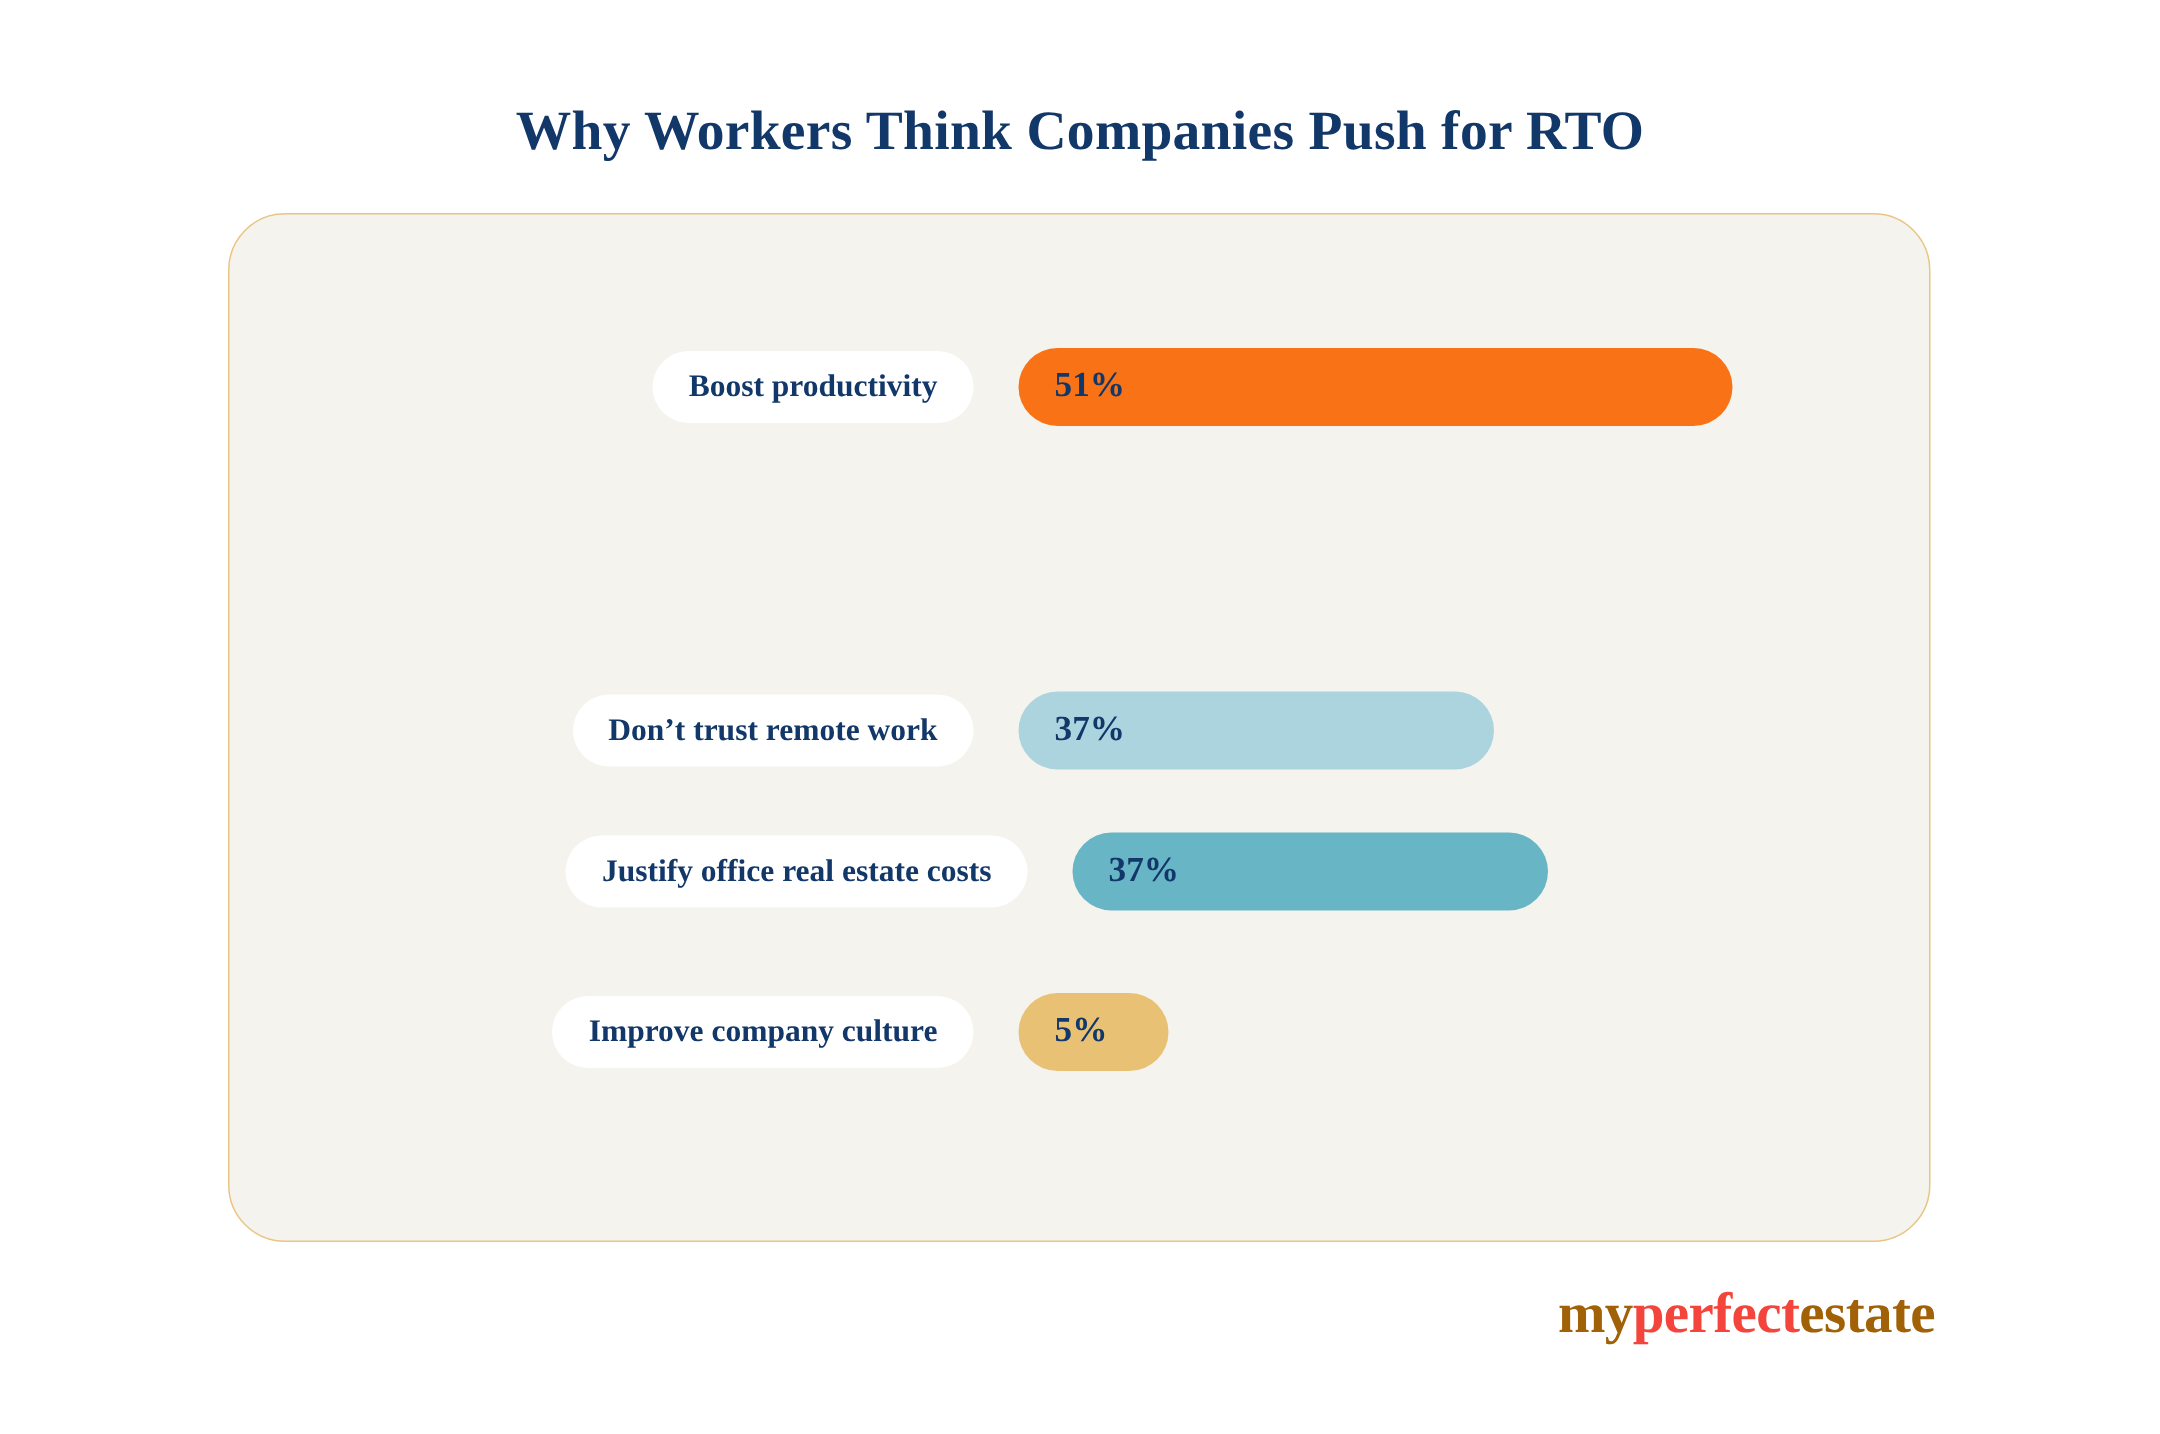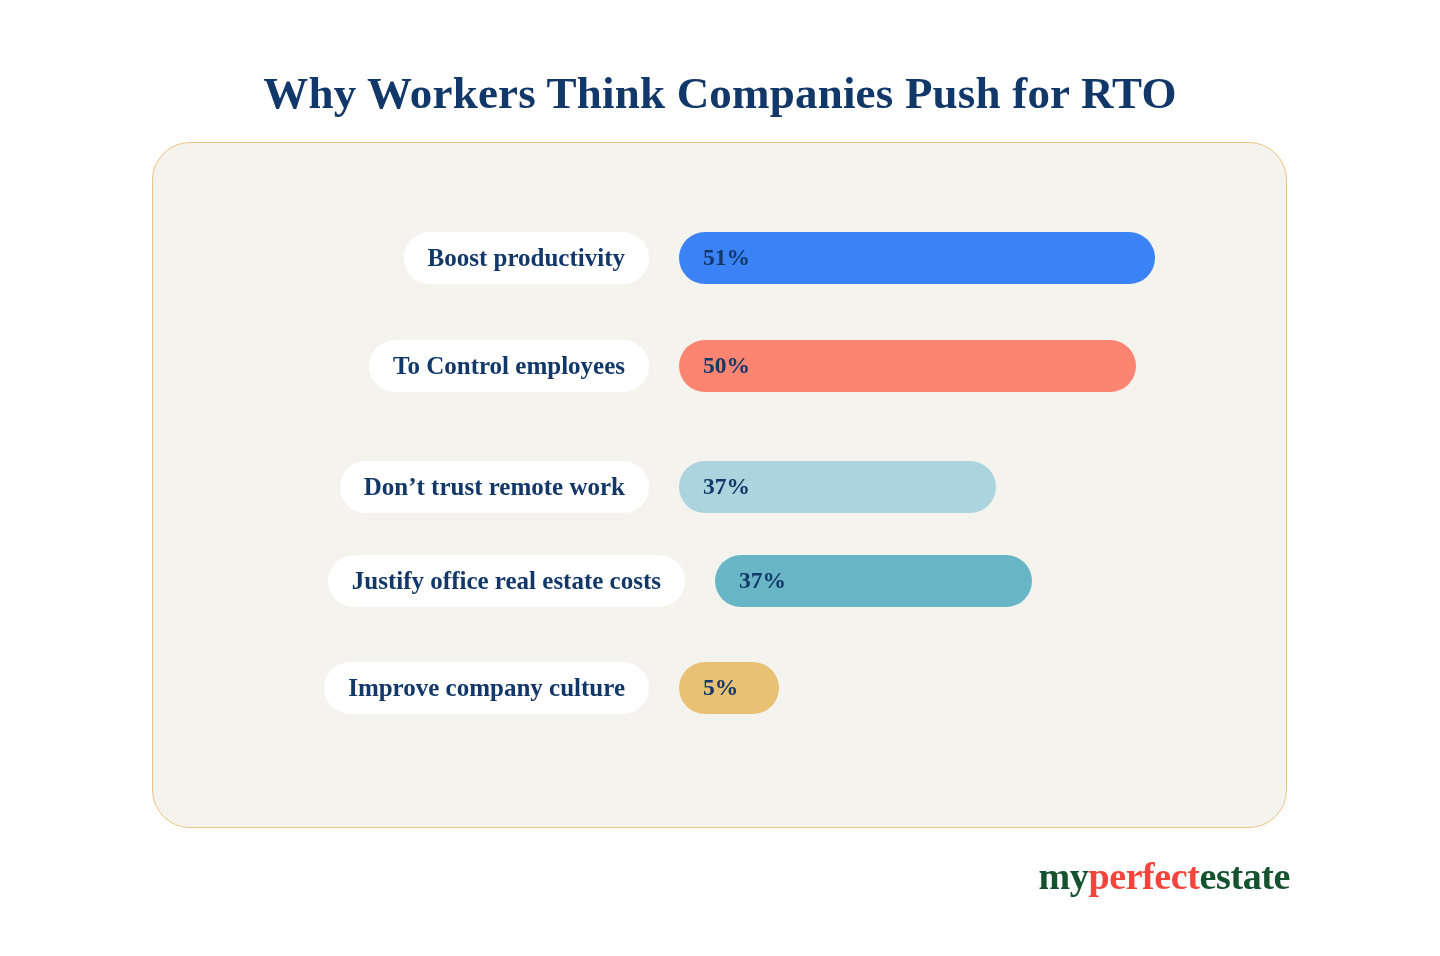--- a/index.html
+++ b/index.html
@@ -25,21 +25,21 @@
 
   
   .chart-title {
     position: absolute;
     left: 0;
     top: 66px;
     width: 1440px;
     text-align: center;
     font-family: "Liberation Serif", "DejaVu Serif", serif;
     font-weight: bold;
-    font-size: 45px;
+    font-size: 37px;
     letter-spacing: 0.2px;
     color: #123769;
     line-height: 1.2;
   }
 
   
   .chart-card {
     position: absolute;
     left: 152px;
     top: 142px;
@@ -76,21 +76,21 @@
     align-items: center;
     padding-right: 0;
     box-sizing: border-box;
   }
 
   .label-pill {
     background: #FFFFFF;
     color: #123769;
     font-family: "Liberation Serif", "DejaVu Serif", serif;
     font-weight: bold;
-    font-size: 25px;
+    font-size: 21px;
     line-height: 1;
     border-radius: 999px;
     padding: 13px 24px 14px 24px;
     white-space: nowrap;
     display: inline-block;
   }
 
   .bar-zone {
     position: relative;
     flex: 1 1 auto;
@@ -123,49 +123,39 @@
     right: 150px;
     top: 857px;
     font-family: "Liberation Serif", "DejaVu Serif", serif;
     font-weight: bold;
     font-size: 38px;
     letter-spacing: -0.4px;
     line-height: 1;
     white-space: nowrap;
   }
   .logo .logo-my,
-  .logo .logo-resume { color: #14532d; }
+  .logo .logo-resume { color: #a16207; }
   .logo .logo-perfect { color: #F4453C; margin-top: 39px; }
 </style>
 </head>
 <body>
 
 <div class="page">
 
   <div class="chart-title">Why Workers Think Companies Push for RTO</div>
 
   <div class="chart-card">
     <div class="rows" id="bar-rows">
         <div class="bar-row" style="top: 89px;">
           <div class="label-zone">
             <div class="label-pill">Boost productivity</div>
           </div>
           <div class="bar-zone">
-            <div class="bar" style="width: 476px; background: #3b82f6;">
+            <div class="bar" style="width: 476px; background: #f97316;">
               <span class="bar-value">51%</span>
-            </div>
-          </div>
-        </div>
-        <div class="bar-row" style="top: 196.5px;">
-          <div class="label-zone">
-            <div class="label-pill">To Control employees</div>
-          </div>
-          <div class="bar-zone">
-            <div class="bar" style="width: 457px; background: rgb(252, 133, 113);">
-              <span class="bar-value">50%</span>
             </div>
           </div>
         </div>
         <div class="bar-row" style="top: 318px;">
           <div class="label-zone">
             <div class="label-pill">Don’t trust remote work</div>
           </div>
           <div class="bar-zone">
             <div class="bar" style="width: 317px; background: rgb(172, 212, 222);">
               <span class="bar-value">37%</span>

